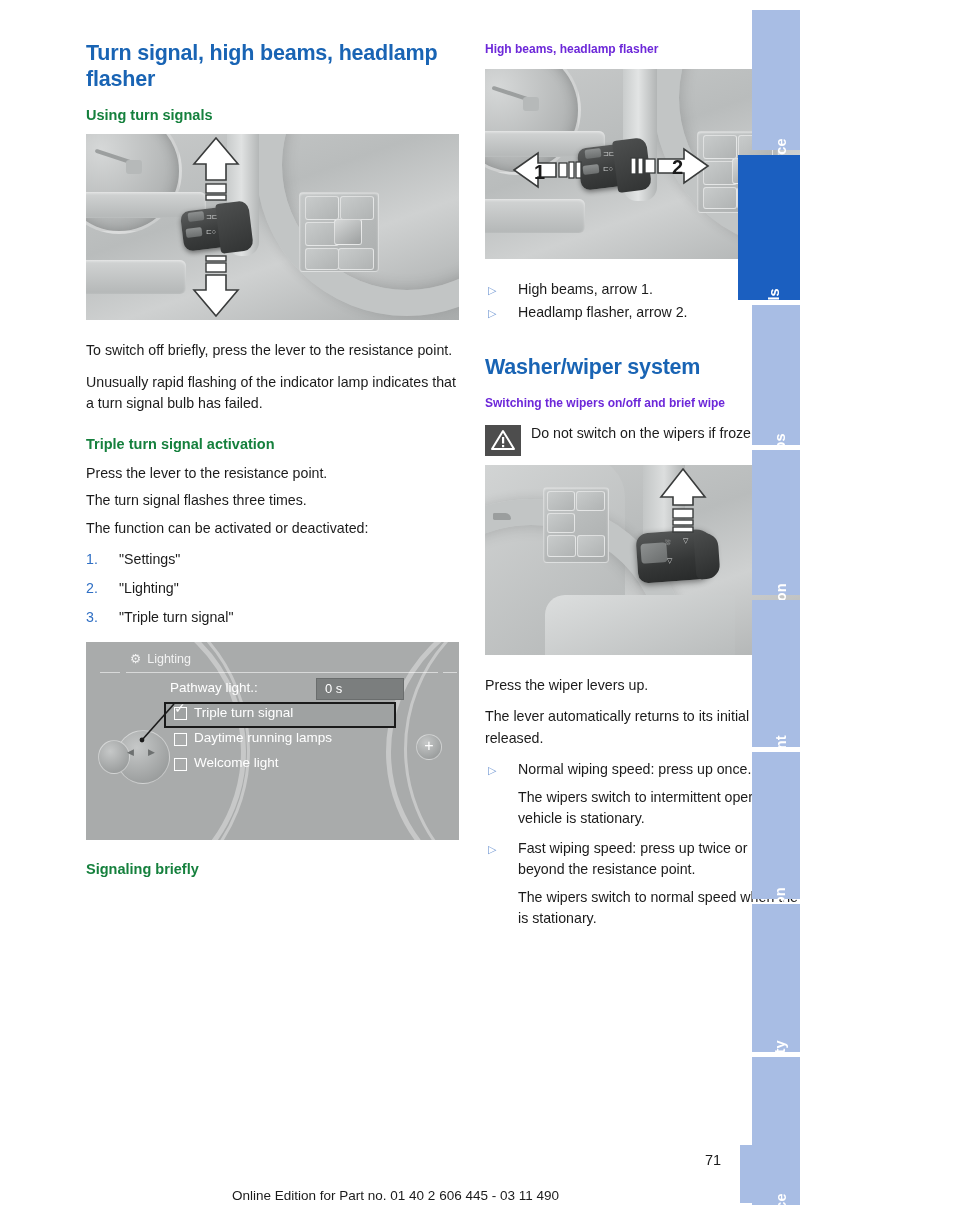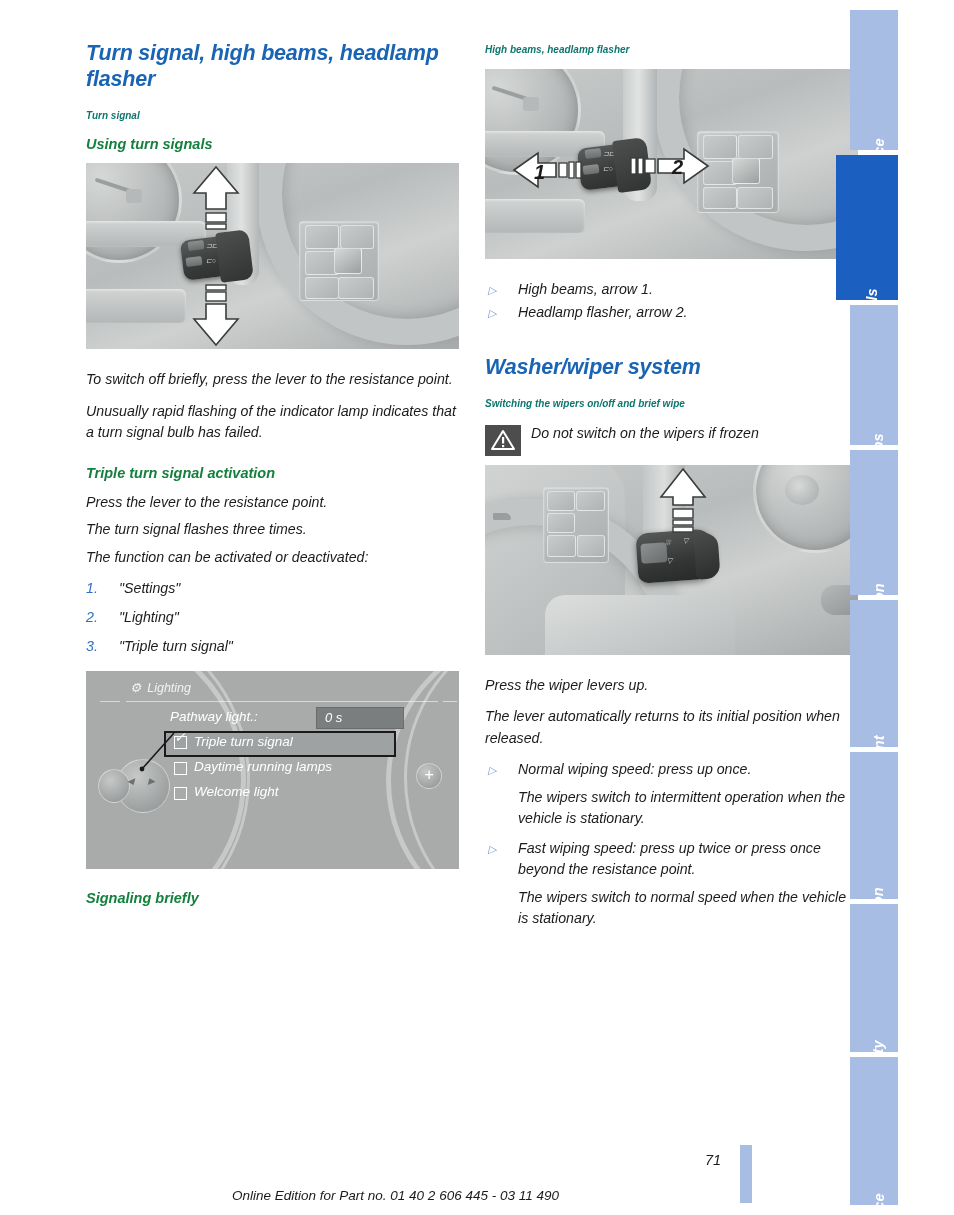--- a/index.html
+++ b/index.html
@@ -6,25 +6,24 @@
     margin: 0;
     padding: 0;
     background: #ffffff;
   }
   body {
     font-family: "Liberation Sans", sans-serif;
     -webkit-font-smoothing: antialiased;
   }
   #page {
     position: relative;
-    width: 898px;
+    width: 800px;
     height: 1215px;
     background: #ffffff;
     overflow: hidden;
-    font-style: italic;
   }
 
   
   .col {
     position: absolute;
     top: 40px;
     width: 373px;
   }
   #col-left  { left: 86px; }
   #col-right { left: 485px; }
@@ -32,22 +31,22 @@
   
   h1.chapter {
     color: #1964b4;
     font-size: 21.5px;
     line-height: 26px;
     font-weight: bold;
     margin: 0 0 14px 0;
     letter-spacing: -0.2px;
   }
   h2.section {
-    color: #0f766e;
-    font-size: 10px;
+    color: #6d28d9;
+    font-size: 12px;
     font-weight: bold;
     line-height: 19px;
     margin: 0 0 10px 0;
   }
   h3.sub {
     color: #15803d;
     font-size: 14.5px;
     font-weight: bold;
     line-height: 19px;
     margin: 0 0 9px 0;
@@ -339,21 +338,20 @@
 </style>
 </head>
 <body>
 
 <div id="page">
 
   <div class="col" id="col-left">
 
     <h1 class="chapter">Turn signal, high beams, headlamp flasher</h1>
 
-    <h2 class="section">Turn signal</h2>
 
     <h3 class="sub">Using turn signals</h3>
 
     <div class="photo p1">
       <div class="sh cluster" style="left:-30px;top:-26px;width:120px;height:120px;"></div>
       <div class="sh" style="left:8px;top:22px;width:48px;height:4px;background:#9c9f9f;transform:rotate(18deg);border-radius:2px;"></div>
       <div class="sh" style="left:40px;top:26px;width:16px;height:14px;background:#b6b9b9;border-radius:3px;"></div>
       <div class="sh wheel-rim" style="left:170px;top:-120px;width:250px;height:250px;"></div>
       <div class="sh" style="left:141px;top:-18px;width:32px;height:140px;background:linear-gradient(90deg,#c9cccc,#e0e2e2 45%,#b4b7b7);border-radius:14px;"></div>
       <div class="sh dash-slab" style="left:-10px;top:58px;width:130px;height:26px;"></div>

